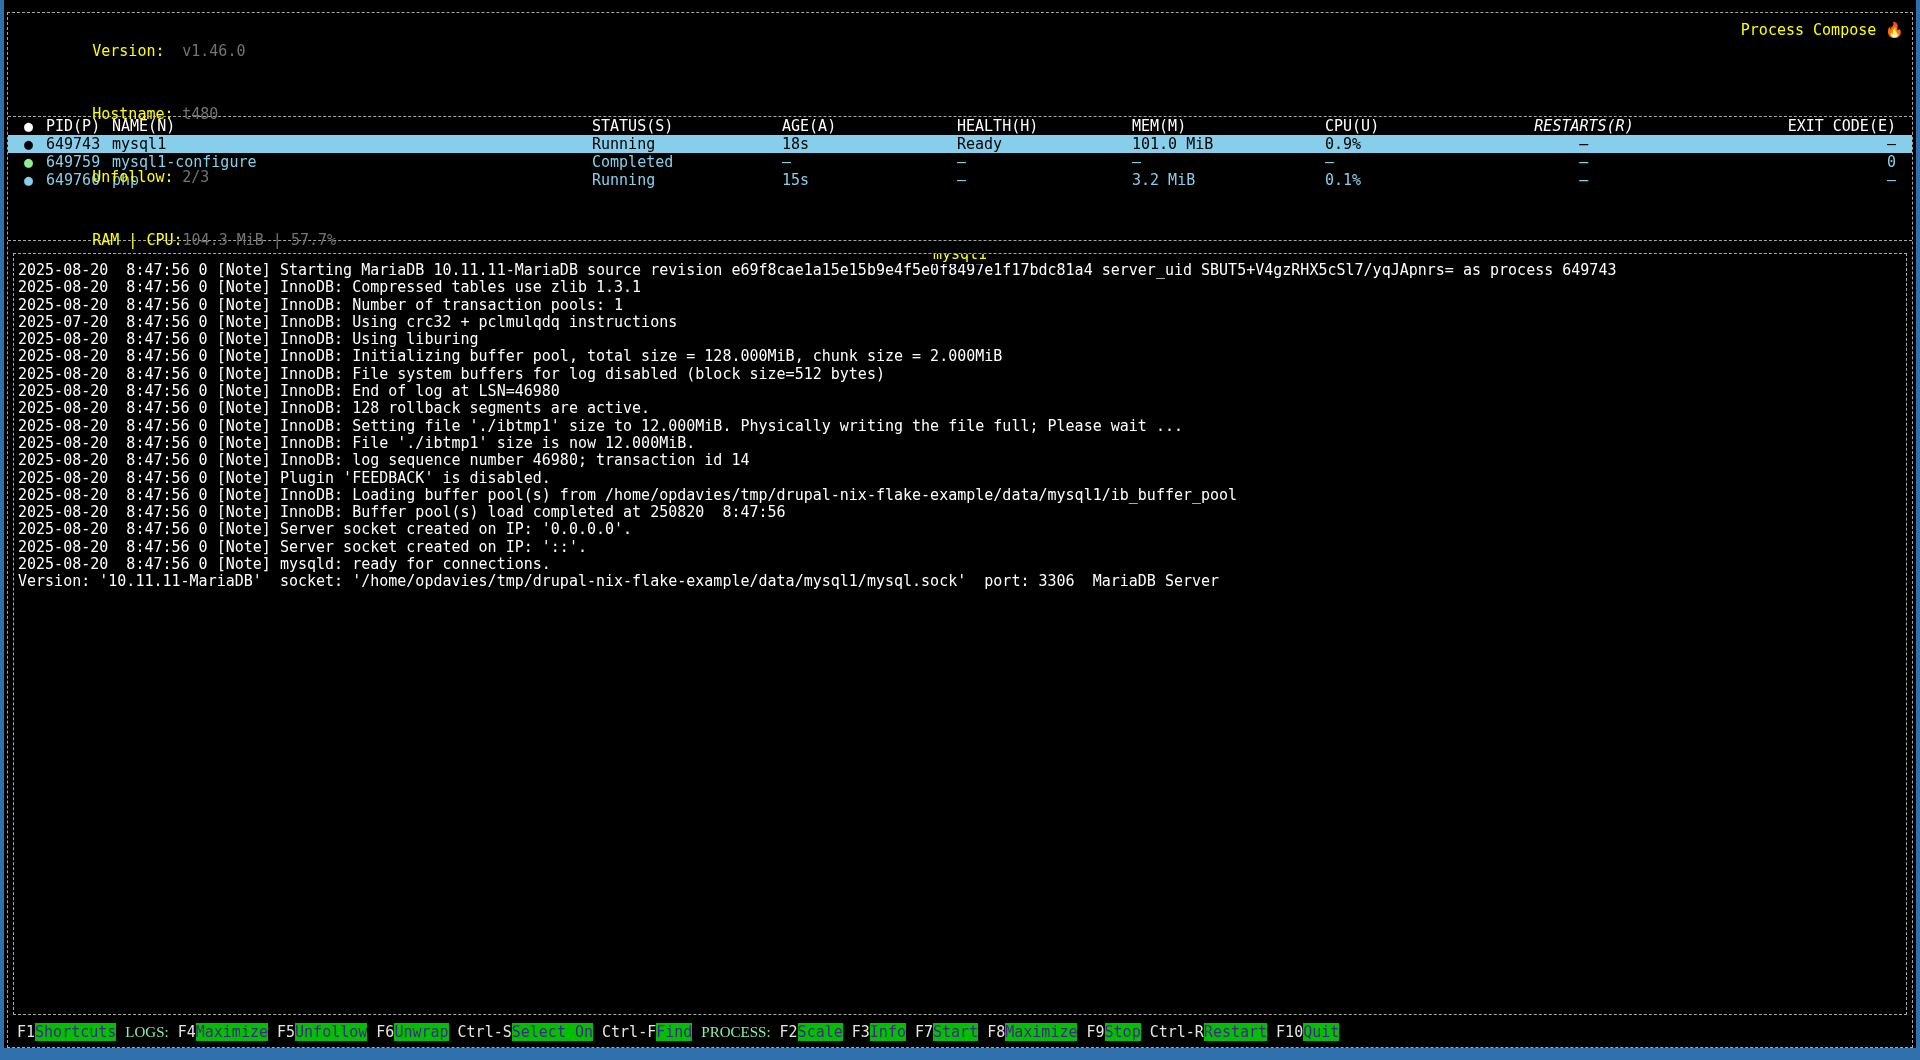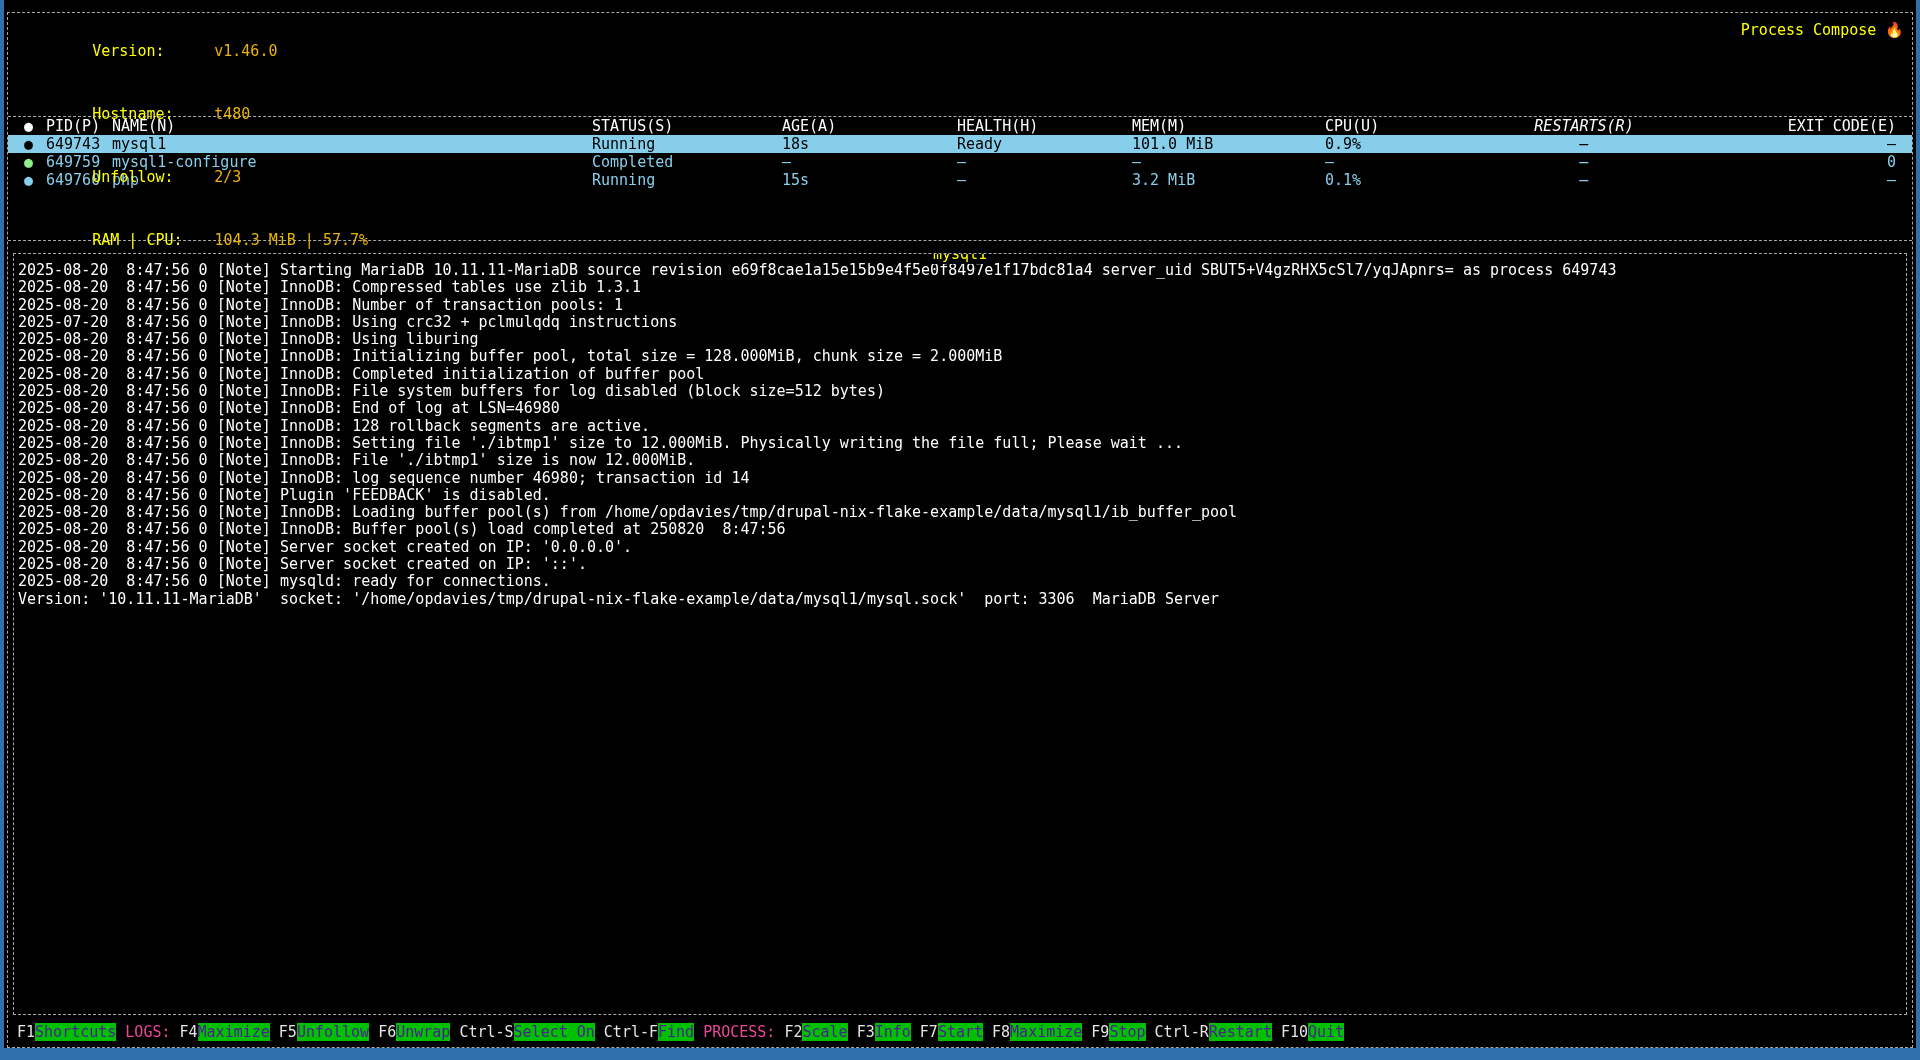--- a/index.html
+++ b/index.html
@@ -19,21 +19,21 @@
     border:1px dashed #a8a8a8;
     display:flex; flex-direction:column;
     overflow:hidden;
   }
 
   
   .hdr { position:relative; height:104px; padding:7px 12px 0 12px;
          border-bottom:1px dashed #a8a8a8; flex:none; }
   .hdr-line { line-height:21px; white-space:pre; }
   .hdr-label { color:#ffff00; display:inline-block; min-width:90px; }
-  .hdr-value { color:#eab308;margin-left:32px; }
+  .hdr-value { color:#737373; }
   .app-title { position:absolute; top:7px; right:8px; color:#ffff00; line-height:21px; }
   .fire { color:#ff7420; }
 
   
   .tbl { height:124px; border-bottom:1px dashed #a8a8a8; flex:none; overflow:hidden; }
   .trow { display:flex; height:18px; line-height:18px; padding-left:16px; padding-right:16px;
           color:#87ceeb; white-space:pre; }
   .trow.thead { color:#ffffff; }
   .trow.selected { background:#87ceeb; color:#000; }
   .trow.selected .cell, .trow.selected .c-bullet { color:#000 !important; }
@@ -56,21 +56,21 @@
   .logbox-title { position:absolute; top:-10px; left:50%; transform:translateX(-50%);
                   background:#000; color:#ffff00; padding:0 1px; line-height:20px; }
   .log-line { white-space:pre; line-height:17.3px; color:#ffffff; }
 
   
   .shortcuts { flex:none; height:30px; display:flex; align-items:center;
                padding-left:9px; white-space:pre; overflow:hidden; }
   .sc-item { margin-right:9px; }
   .sc-key { color:#e5e5e5; }
   .sc-label { background:#00c000; color:#4c1d95; }
-  .sc-section { color:#ec4899; margin-right:9px; }
+  .sc-section { color:#86efac; margin-right:9px;font-family:Liberation Serif, serif; }
 </style>
 </head>
 <body>
 
 <div class="terminal-frame">
   <div class="app-box">
 
     <div class="hdr">
       <div class="hdr-line">
         <span class="hdr-label">Version:</span><span class="hdr-value">v1.46.0</span>
@@ -96,21 +96,20 @@
 
     <div class="logbox">
       <span class="logbox-title">mysql1</span>
       <div id="loglines">
           <div class="log-line">2025-08-20  8:47:56 0 [Note] Starting MariaDB 10.11.11-MariaDB source revision e69f8cae1a15e15b9e4f5e0f8497e1f17bdc81a4 server_uid SBUT5+V4gzRHX5cSl7/yqJApnrs= as process 649743</div>
           <div class="log-line">2025-08-20  8:47:56 0 [Note] InnoDB: Compressed tables use zlib 1.3.1</div>
           <div class="log-line">2025-08-20  8:47:56 0 [Note] InnoDB: Number of transaction pools: 1</div>
           <div class="log-line">2025-07-20  8:47:56 0 [Note] InnoDB: Using crc32 + pclmulqdq instructions</div>
           <div class="log-line">2025-08-20  8:47:56 0 [Note] InnoDB: Using liburing</div>
           <div class="log-line">2025-08-20  8:47:56 0 [Note] InnoDB: Initializing buffer pool, total size = 128.000MiB, chunk size = 2.000MiB</div>
-          <div class="log-line">2025-08-20  8:47:56 0 [Note] InnoDB: Completed initialization of buffer pool</div>
           <div class="log-line">2025-08-20  8:47:56 0 [Note] InnoDB: File system buffers for log disabled (block size=512 bytes)</div>
           <div class="log-line">2025-08-20  8:47:56 0 [Note] InnoDB: End of log at LSN=46980</div>
           <div class="log-line">2025-08-20  8:47:56 0 [Note] InnoDB: 128 rollback segments are active.</div>
           <div class="log-line">2025-08-20  8:47:56 0 [Note] InnoDB: Setting file './ibtmp1' size to 12.000MiB. Physically writing the file full; Please wait ...</div>
           <div class="log-line">2025-08-20  8:47:56 0 [Note] InnoDB: File './ibtmp1' size is now 12.000MiB.</div>
           <div class="log-line">2025-08-20  8:47:56 0 [Note] InnoDB: log sequence number 46980; transaction id 14</div>
           <div class="log-line">2025-08-20  8:47:56 0 [Note] Plugin 'FEEDBACK' is disabled.</div>
           <div class="log-line">2025-08-20  8:47:56 0 [Note] InnoDB: Loading buffer pool(s) from /home/opdavies/tmp/drupal-nix-flake-example/data/mysql1/ib_buffer_pool</div>
           <div class="log-line">2025-08-20  8:47:56 0 [Note] InnoDB: Buffer pool(s) load completed at 250820  8:47:56</div>
           <div class="log-line">2025-08-20  8:47:56 0 [Note] Server socket created on IP: '0.0.0.0'.</div>

